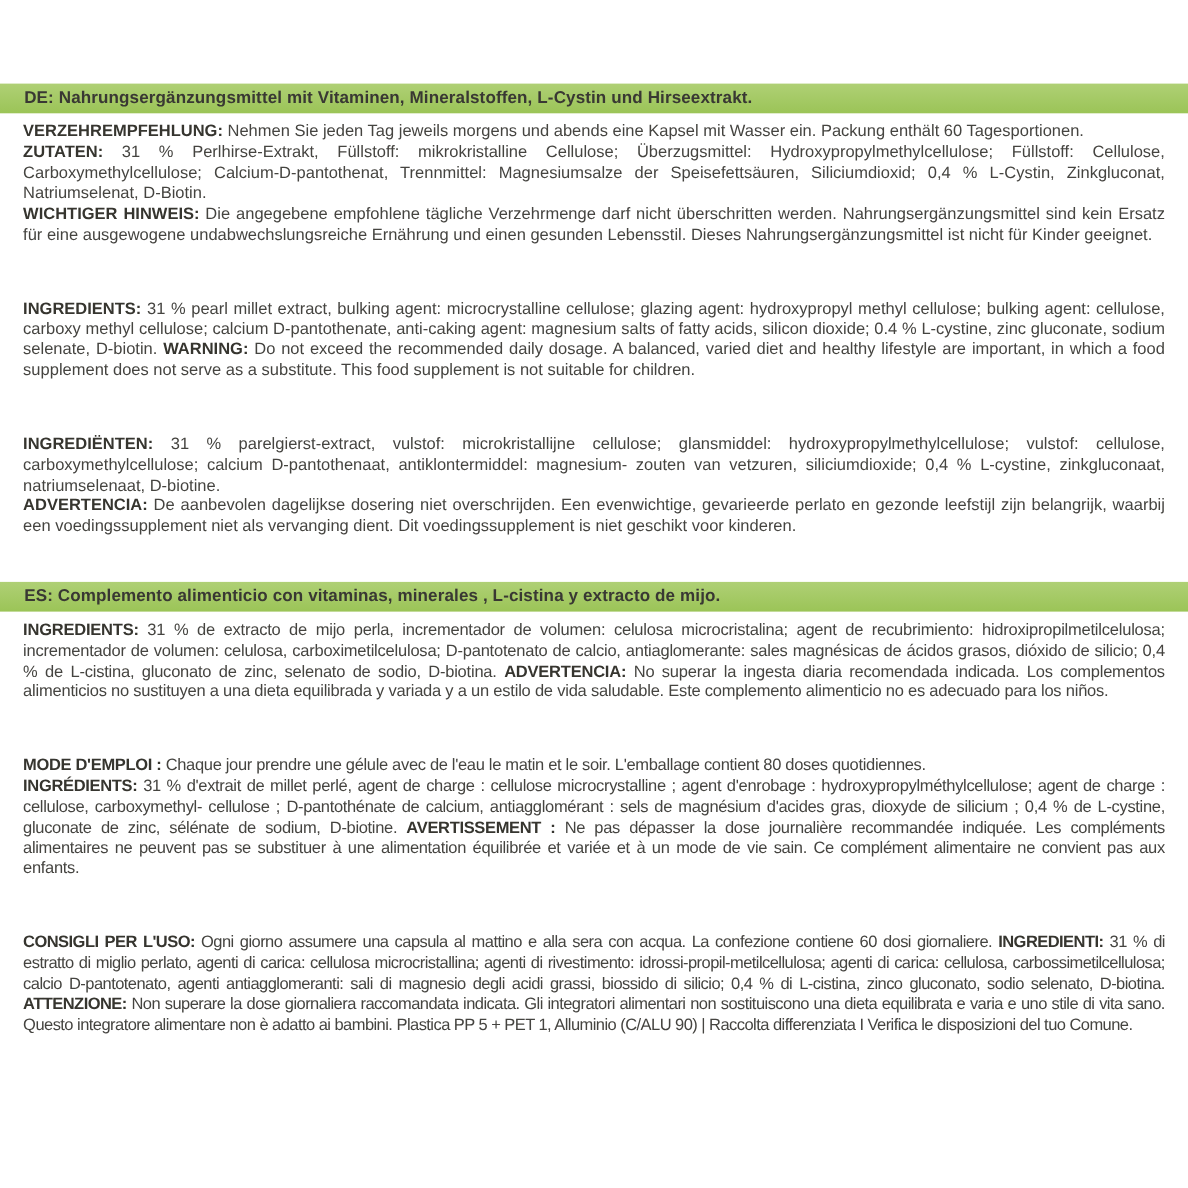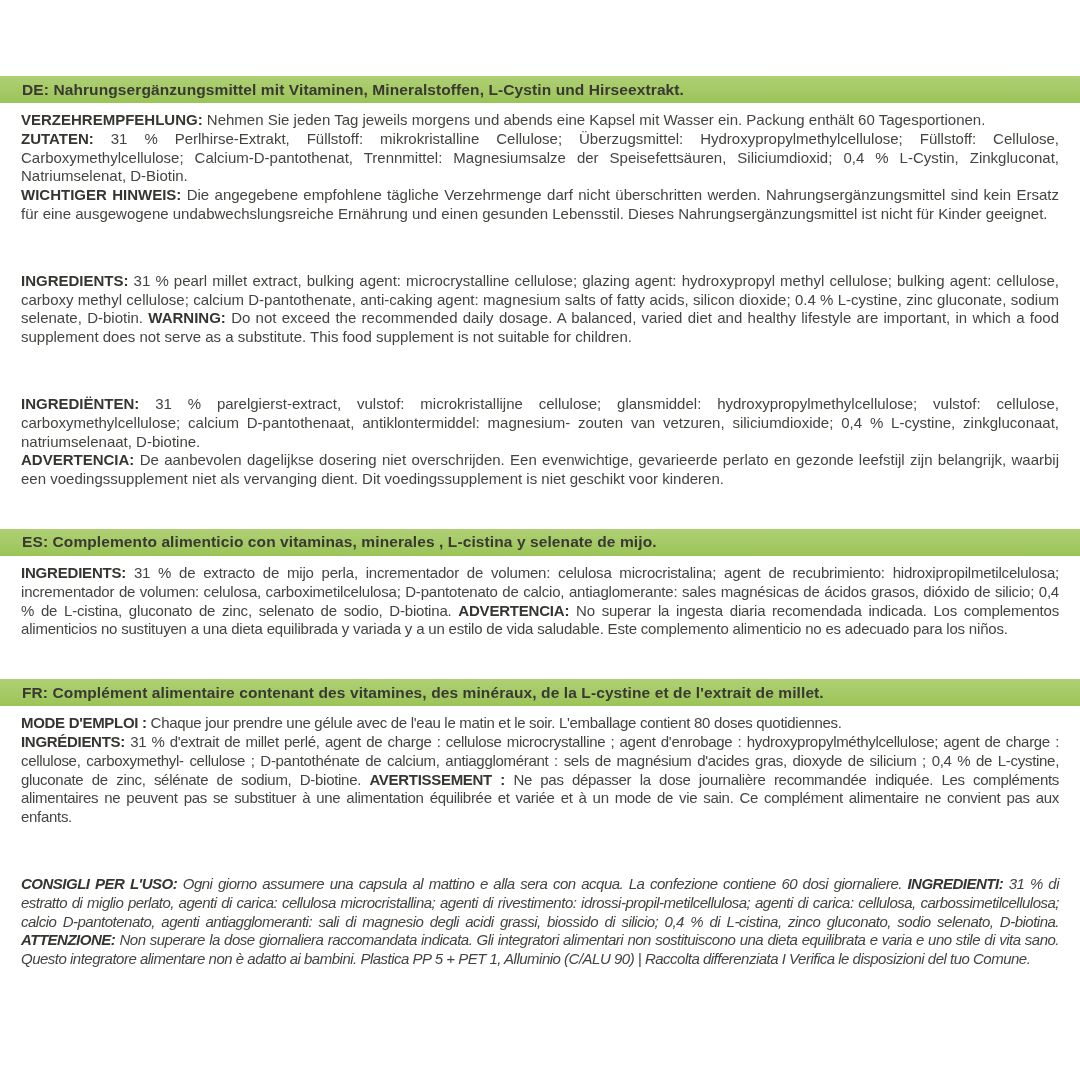--- a/index.html
+++ b/index.html
@@ -38,21 +38,21 @@
     font-size: 15px;
     line-height: 18.8px;
     text-align: justify;
     color: #454440;
   }
   .body p { margin: 0; }
   .body b { color: #36352f; }
   
   [data-name="section-body-es"] { letter-spacing: -0.2px; }
   [data-name="section-body-fr"] { letter-spacing: -0.3px; }
-  [data-name="section-body-it"] { letter-spacing: -0.5px; font-style: italic; }
+  [data-name="section-body-it"] { letter-spacing: -0.5px; }
 </style>
 </head>
 <body data-name="supplement-label-screen">
 
 <div class="page" data-name="label-page">
   <div data-name="sections-container">
       <section class="lang-section" data-name="section-de">
         <div class="bar" data-name="section-header-bar-de">
           <span class="bar-text" data-name="section-header-title-de">DE: Nahrungsergänzungsmittel mit Vitaminen, Mineralstoffen, L-Cystin und Hirseextrakt.</span>
         </div>
@@ -68,30 +68,27 @@
         </div>
       </section>
       <section class="lang-section" data-name="section-nl">
         <div class="body" data-name="section-body-nl">
           <p data-name="paragraph-nl-1"><b data-name="bold-label">INGREDIËNTEN: </b><span data-name="text-run">31 % parelgierst-extract, vulstof: microkristallijne cellulose; glansmiddel: hydroxypropylmethylcellulose; vulstof: cellulose, carboxymethylcellulose; calcium D-pantothenaat, antiklontermiddel: magnesium- zouten van vetzuren, siliciumdioxide; 0,4 % L-cystine, zinkgluconaat, natriumselenaat, D-biotine.</span></p>
           <p data-name="paragraph-nl-2"><b data-name="bold-label">ADVERTENCIA: </b><span data-name="text-run">De aanbevolen dagelijkse dosering niet overschrijden. Een evenwichtige, gevarieerde perlato en gezonde leefstijl zijn belangrijk, waarbij een voedingssupplement niet als vervanging dient. Dit voedingssupplement is niet geschikt voor kinderen.</span></p>
         </div>
       </section>
       <section class="lang-section" data-name="section-es">
         <div class="bar" data-name="section-header-bar-es">
-          <span class="bar-text" data-name="section-header-title-es">ES: Complemento alimenticio con vitaminas, minerales , L-cistina y selenate de mijo.</span>
+          <span class="bar-text" data-name="section-header-title-es">ES: Complemento alimenticio con vitaminas, minerales , L-cistina y extracto de mijo.</span>
         </div>
         <div class="body" data-name="section-body-es">
           <p data-name="paragraph-es-1"><b data-name="bold-label">INGREDIENTS: </b><span data-name="text-run">31 % de extracto de mijo perla, incrementador de volumen: celulosa microcristalina; agent de recubrimiento: hidroxipropilmetilcelulosa; incrementador de volumen: celulosa, carboximetilcelulosa; D-pantotenato de calcio, antiaglomerante: sales magnésicas de ácidos grasos, dióxido de silicio; 0,4 % de L-cistina, gluconato de zinc, selenato de sodio, D-biotina. </span><b data-name="bold-label">ADVERTENCIA: </b><span data-name="text-run">No superar la ingesta diaria recomendada indicada. Los complementos alimenticios no sustituyen a una dieta equilibrada y variada y a un estilo de vida saludable. Este complemento alimenticio no es adecuado para los niños.</span></p>
         </div>
       </section>
       <section class="lang-section" data-name="section-fr">
-        <div class="bar" data-name="section-header-bar-fr">
-          <span class="bar-text" data-name="section-header-title-fr">FR: Complément alimentaire contenant des vitamines, des minéraux, de la L-cystine et de l'extrait de millet.</span>
-        </div>
         <div class="body" data-name="section-body-fr">
           <p data-name="paragraph-fr-0"><b data-name="bold-label">MODE D'EMPLOI : </b><span data-name="text-run">Chaque jour prendre une gélule avec de l'eau le matin et le soir. L'emballage contient 80 doses quotidiennes.</span></p>
           <p data-name="paragraph-fr-1"><b data-name="bold-label">INGRÉDIENTS: </b><span data-name="text-run">31 % d'extrait de millet perlé, agent de charge : cellulose microcrystalline ; agent d'enrobage : hydroxypropylméthylcellulose; agent de charge : cellulose, carboxymethyl- cellulose ; D-pantothénate de calcium, antiagglomérant : sels de magnésium d'acides gras, dioxyde de silicium ; 0,4 % de L-cystine, gluconate de zinc, sélénate de sodium, D-biotine. </span><b data-name="bold-label">AVERTISSEMENT : </b><span data-name="text-run">Ne pas dépasser la dose journalière recommandée indiquée. Les compléments alimentaires ne peuvent pas se substituer à une alimentation équilibrée et variée et à un mode de vie sain. Ce complément alimentaire ne convient pas aux enfants.</span></p>
         </div>
       </section>
       <section class="lang-section" data-name="section-it">
         <div class="body" data-name="section-body-it">
           <p data-name="paragraph-it-0"><b data-name="bold-label">CONSIGLI PER L'USO: </b><span data-name="text-run">Ogni giorno assumere una capsula al mattino e alla sera con acqua. La confezione contiene 60 dosi giornaliere. </span><b data-name="bold-label">INGREDIENTI: </b><span data-name="text-run">31 % di estratto di miglio perlato, agenti di carica: cellulosa microcristallina; agenti di rivestimento: idrossi-propil-metilcellulosa; agenti di carica: cellulosa, carbossimetilcellulosa; calcio D-pantotenato, agenti antiagglomeranti: sali di magnesio degli acidi grassi, biossido di silicio; 0,4 % di L-cistina, zinco gluconato, sodio selenato, D-biotina. </span><b data-name="bold-label">ATTENZIONE: </b><span data-name="text-run">Non superare la dose giornaliera raccomandata indicata. Gli integratori alimentari non sostituiscono una dieta equilibrata e varia e uno stile di vita sano. Questo integratore alimentare non è adatto ai bambini. Plastica PP 5 + PET 1, Alluminio (C/ALU 90)  |  Raccolta differenziata I Verifica le disposizioni del tuo Comune.</span></p>
         </div>
       </section>

